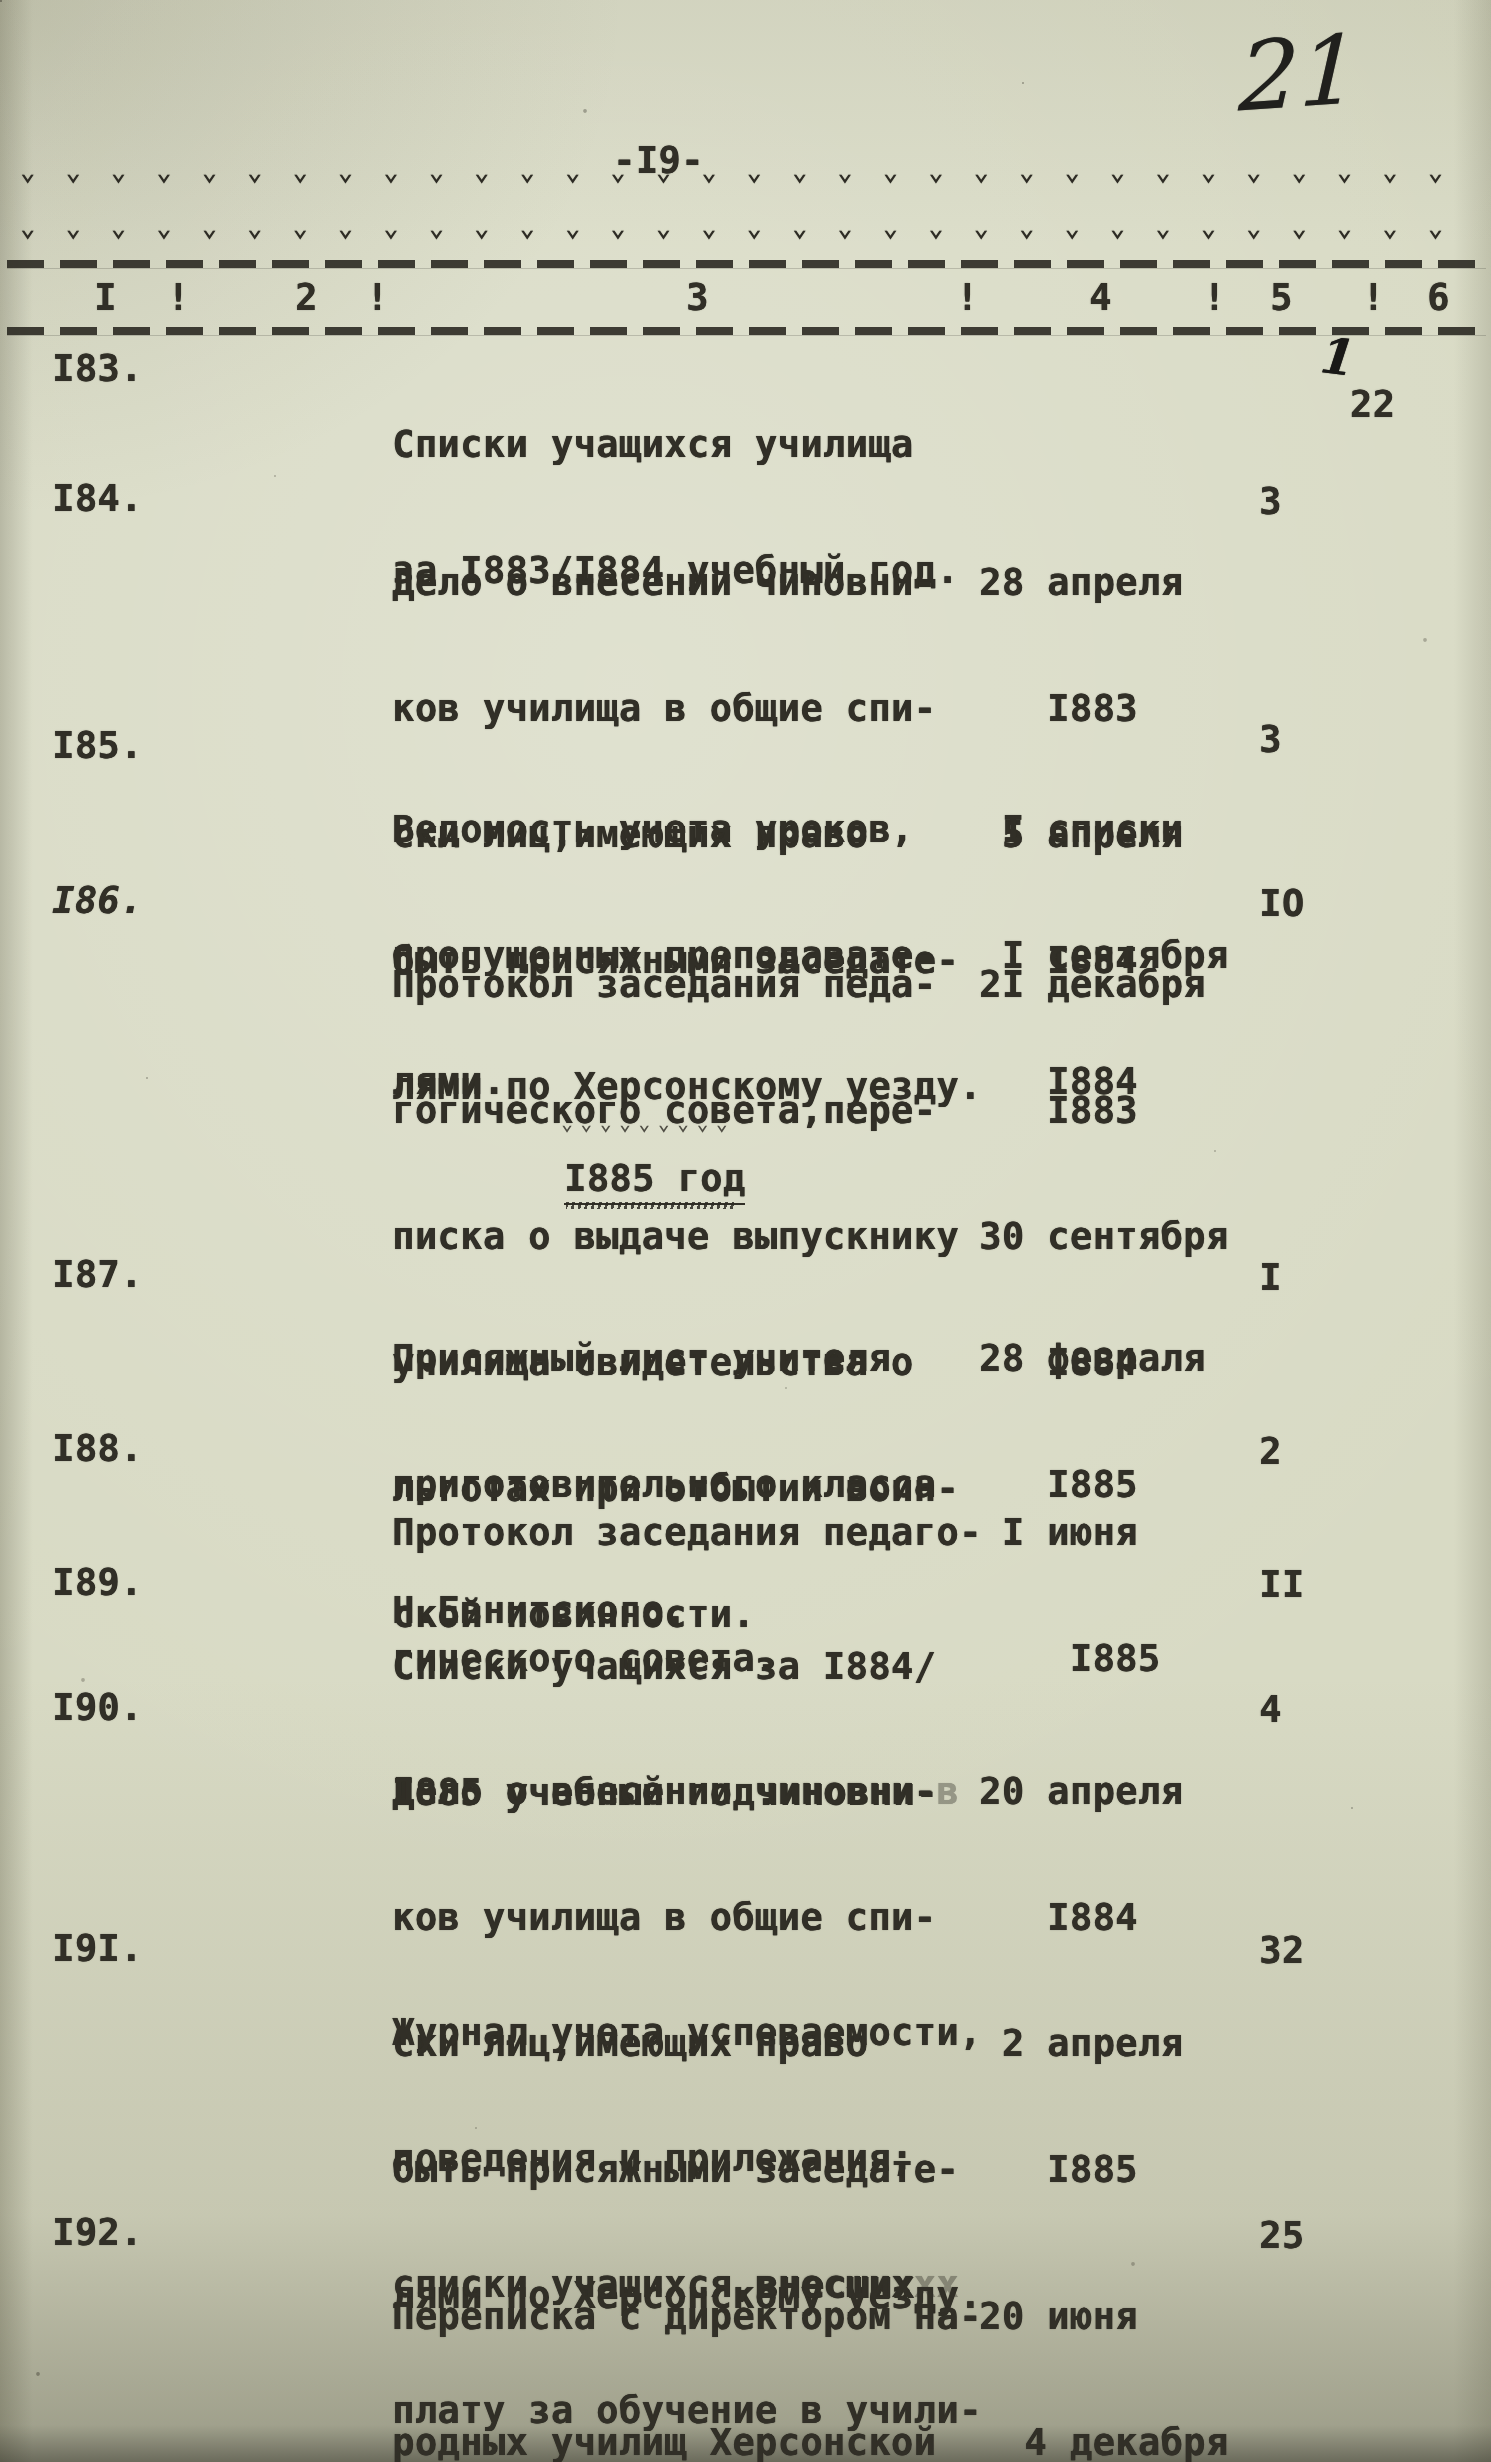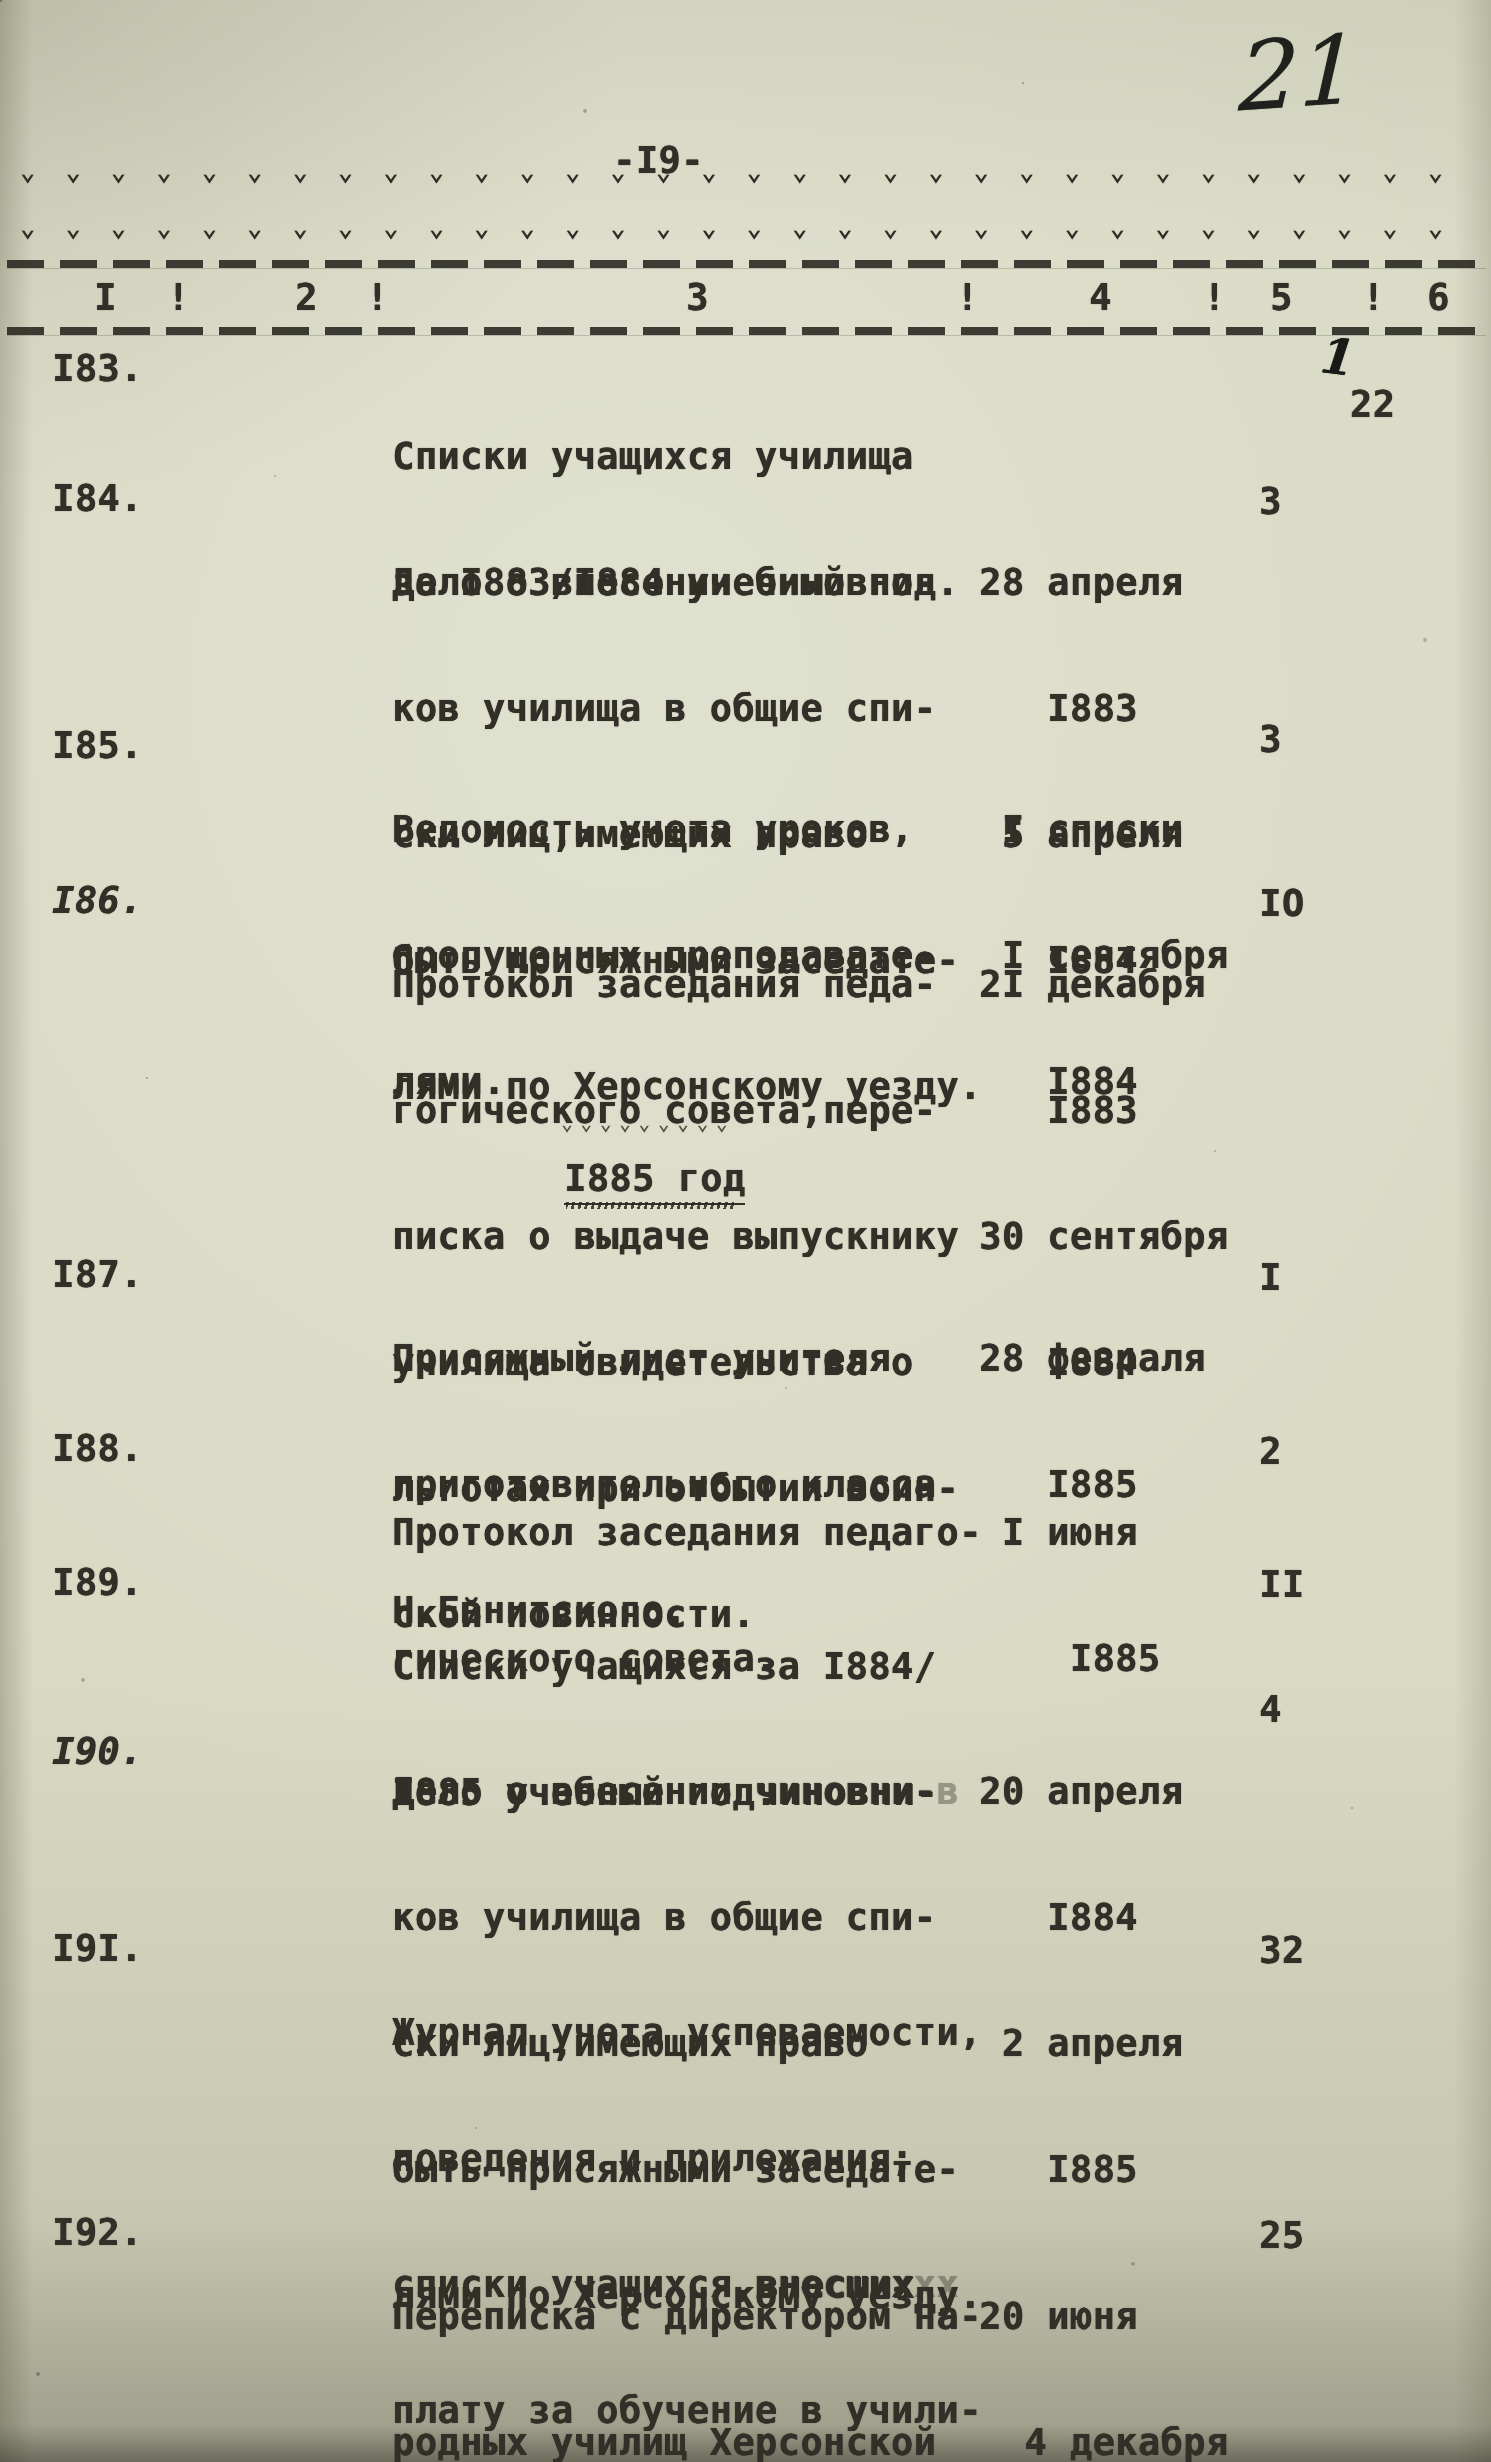--- a/index.html
+++ b/index.html
@@ -107,21 +107,21 @@
   <div class="t colnum" style="left:956px;">!</div>
   <div class="t colnum" style="left:1089px;">4</div>
   <div class="t colnum" style="left:1203px;">!</div>
   <div class="t colnum" style="left:1270px;">5</div>
   <div class="t colnum" style="left:1362px;">!</div>
   <div class="t colnum" style="left:1427px;">6</div>
 
   <div class="dashrow" style="top:327px;"></div>
 
   <div class="t num" style="top:348px;">I83.</div>
-  <div class="t desc" style="top:352px;">
+  <div class="t desc" style="top:340px;">
     <div class="line">Списки учащихся училища</div>
     <div class="line">за I883/I884 учебный год.</div>
   </div>
   <div class="t count" style="top:342px;">
     <span>22</span>
     <span class="count-hand">1</span>
   </div>
 
   <div class="t num" style="top:478px;">I84.</div>
   <div class="t desc" style="top:478px;">
@@ -196,21 +196,21 @@
   </div>
   <div class="t count" style="top:1431px;">2</div>
 
   <div class="t num" style="top:1562px;">I89.</div>
   <div class="t desc" style="top:1562px;">
     <div class="line">Списки учащихся за I884/</div>
     <div class="line">I885 учебный год.</div>
   </div>
   <div class="t count" style="top:1564px;">II</div>
 
-  <div class="t num" style="top:1731px;font-style:italic;">I90.</div>
+  <div class="t num" style="top:1687px;">I90.</div>
   <div class="t desc" style="top:1687px;">
     <div class="line"><span>Дело о внесении </span><span class="ov">чиновни-</span><span class="faint">в</span></div>
     <div class="line">ков училища в общие спи-</div>
     <div class="line">ски лиц,имеющих право</div>
     <div class="line">быть присяжными заседате-</div>
     <div class="line">лями по Херсонскому уезду.</div>
   </div>
   <div class="t dates" style="top:1687px;">
     <div class="line">20 апреля</div>
     <div class="line">   I884</div>

